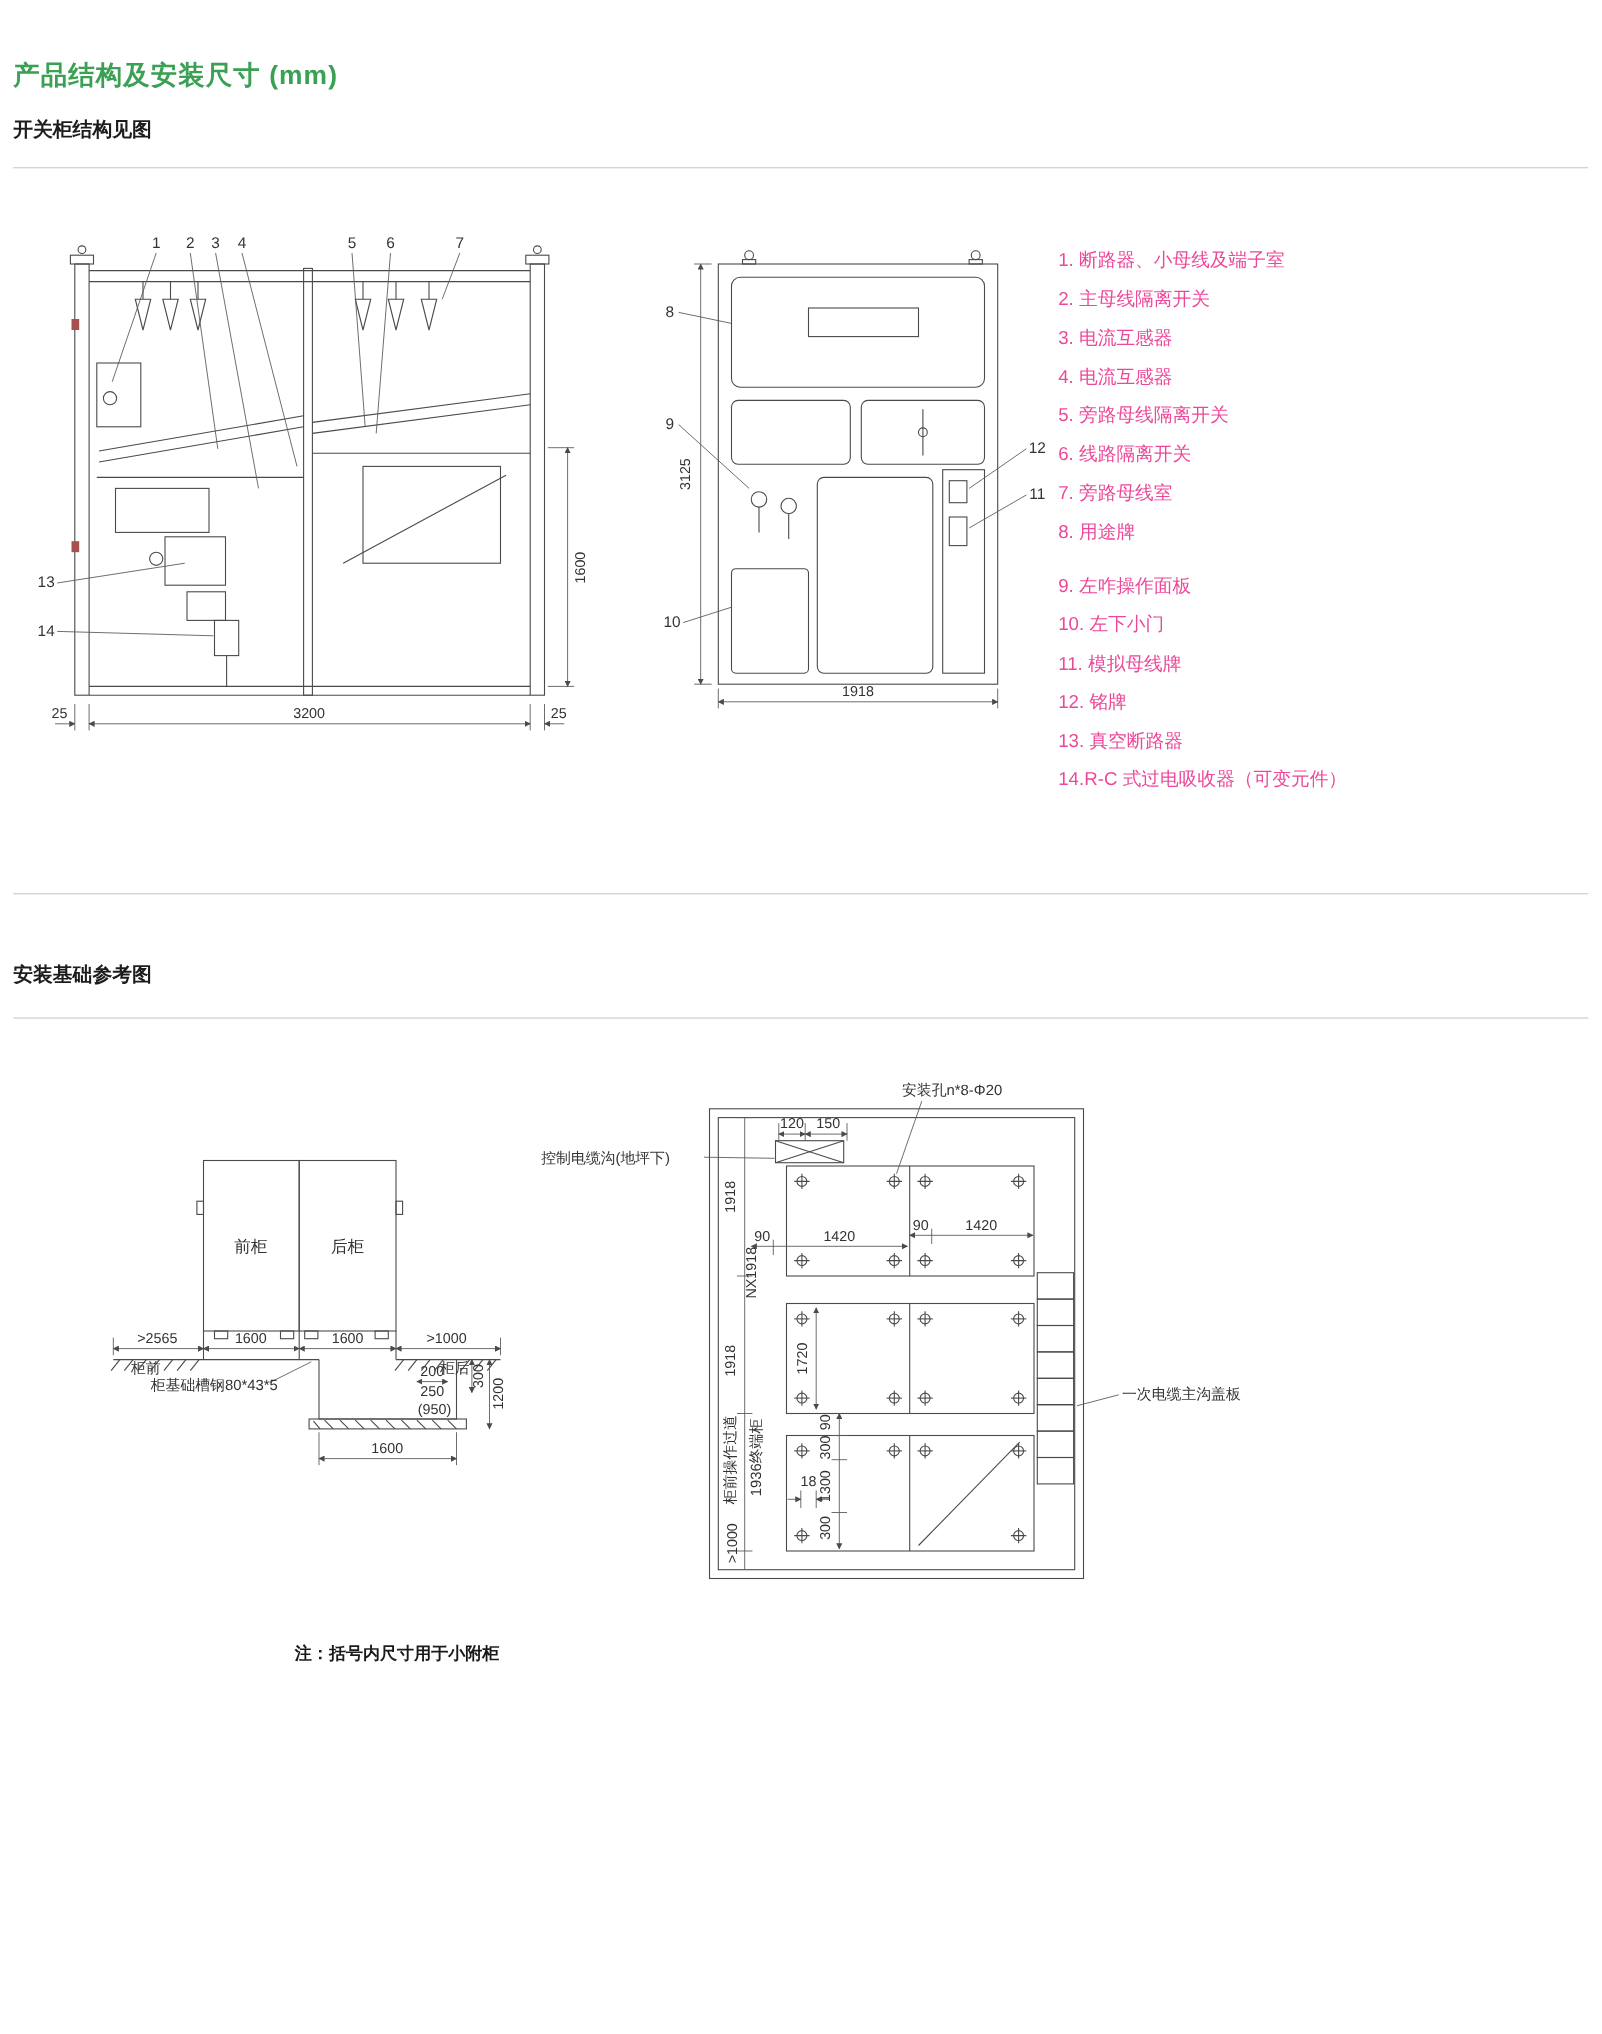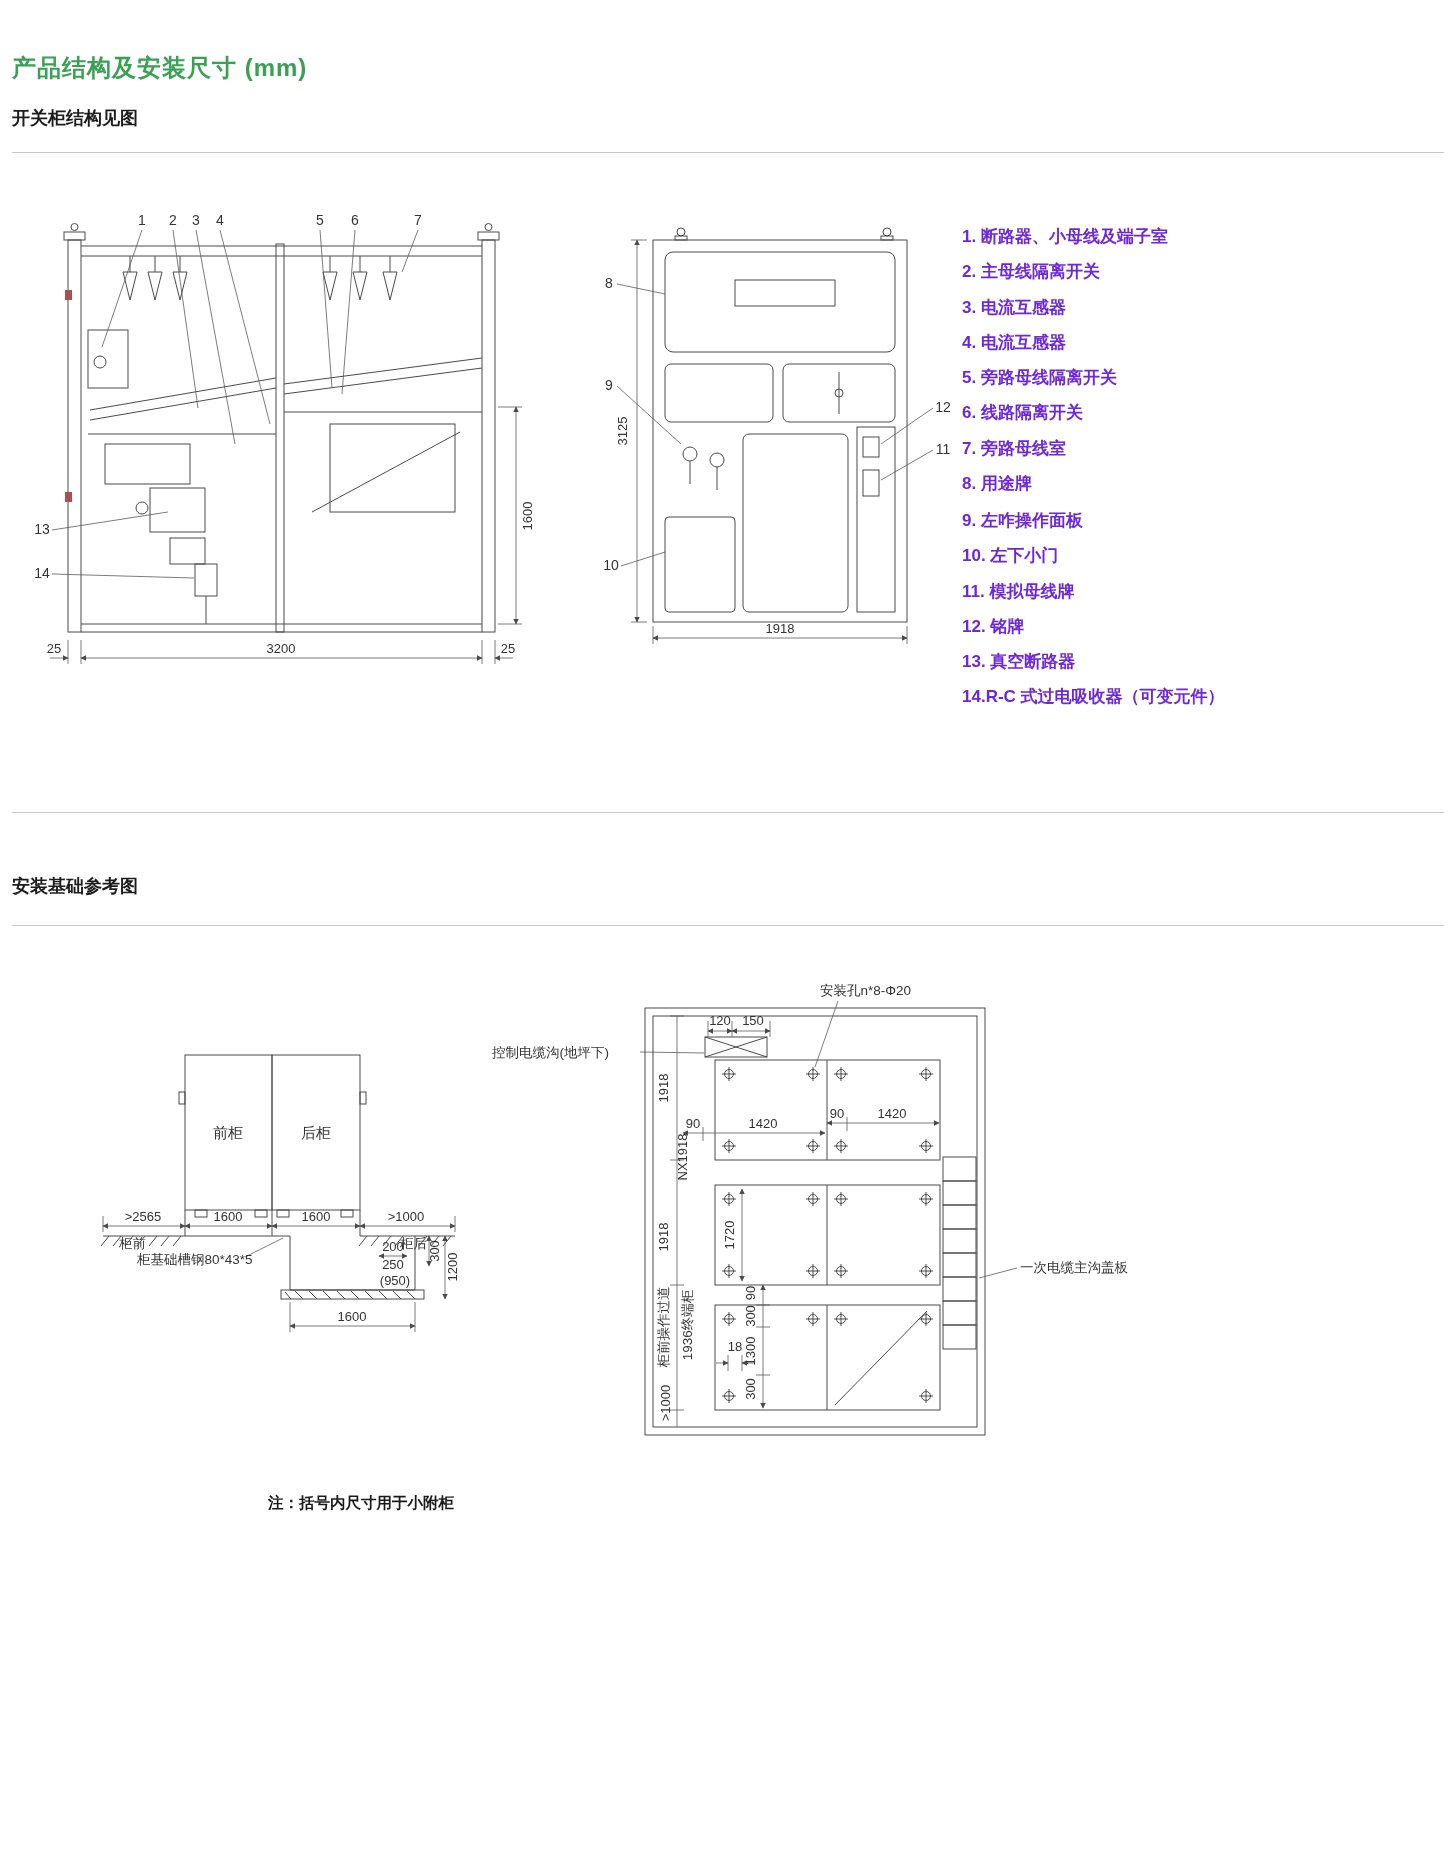--- a/index.html
+++ b/index.html
@@ -11,23 +11,23 @@
   .hpos1{left:12px;top:106px;}
   .hpos2{left:12px;top:874px;}
   .divider{position:absolute;left:12px;width:1432px;height:1px;background:#c9c9c9;}
   .d1{top:152px;} .d2{top:812px;} .d3{top:925px;} .d4{top:1842px;}
   .fig{position:absolute;}
   .fig1-left{left:30px;top:212px;width:540px;height:470px;}
   .fig1-right{left:595px;top:222px;width:365px;height:430px;}
   .fig2-left{left:95px;top:1040px;width:370px;height:320px;}
   .fig2-right{left:480px;top:975px;width:700px;height:480px;}
   .legend{position:absolute;left:962px;top:226px;width:272px;margin:0;padding:0;
-          list-style:none;font-size:17px;color:#6d28d9;font-weight:bold;}
+          list-style:none;font-size:17px;color:#ec4899;}
   .legend li{margin-bottom:14px;line-height:1.25;}
-  .legend li.gap{margin-top:16px;}
+  .legend li.gap{margin-top:28px;}
   .fig-caption{position:absolute;font-size:15.5px;font-weight:700;color:#1a1a1a;}
   .cap1{left:135px;top:692px;}
   .cap2{left:263px;top:1466px;}
   .note2{left:268px;top:1493px;}
   svg text{font-family:"Liberation Sans",sans-serif;fill:#333;}
   svg .dim{font-size:13px;}
   svg .lbl{font-size:13.5px;}
   svg .callout{font-size:14px;}
   svg .big{font-size:15px;}
   .draw{stroke:#4a4a4a;fill:none;stroke-width:1;}

